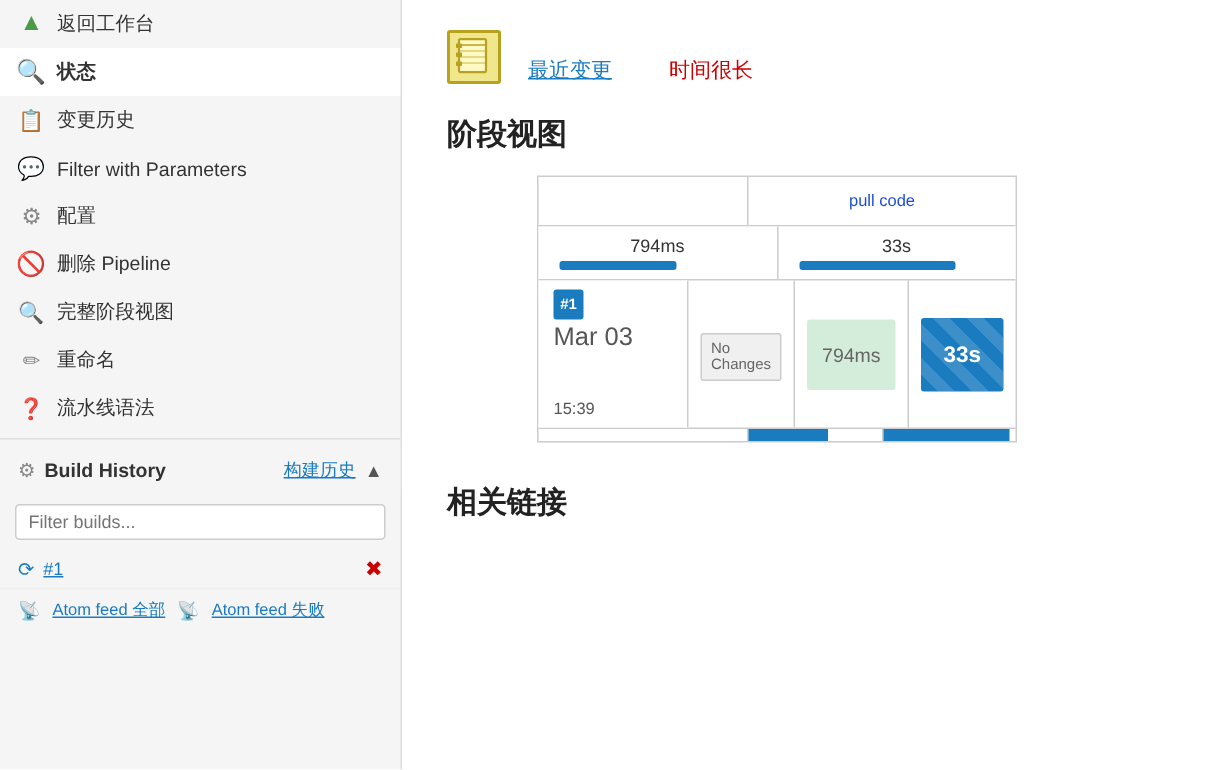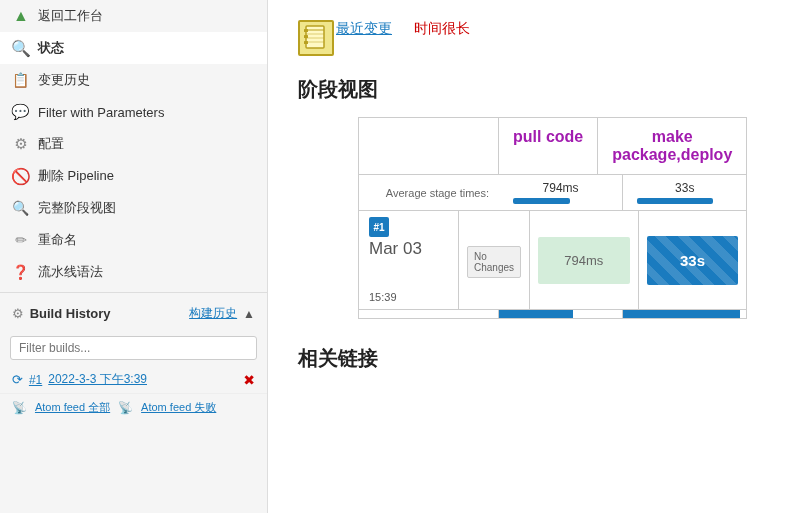--- a/index.html
+++ b/index.html
@@ -100,22 +100,22 @@
 
     .page-title {
       font-size: 22px;
       font-weight: bold;
       color: #222;
       margin-bottom: 20px;
     }
 
     .recent-changes {
       display: flex;
-      align-items: flex-start;
-      gap: 2px;
+      align-items: flex-end;
+      gap: 18px;
       margin-bottom: 20px;
     }
     .recent-changes .notebook-icon {
       width: 36px;
       height: 36px;
       background: #f0e68c;
       border: 2px solid #b8a020;
       display: flex;
       align-items: center;
       justify-content: center;
@@ -143,23 +143,23 @@
     }
 
     .stage-header {
       display: flex;
       border-bottom: 1px solid #ccc;
     }
     .stage-header-cell {
       flex: 1;
       padding: 10px 14px;
       text-align: center;
-      font-size: 16px;
-      font-weight: bold;
-      color: #a21caf;
+      font-size: 11px;
+      font-weight: normal;
+      color: #1d4ed8;
       border-right: 1px solid #ccc;
     }
     .stage-header-cell:last-child { border-right: none; }
 
     .stage-avg-row {
       display: flex;
       align-items: center;
       border-bottom: 1px solid #ccc;
       background: #fff;
     }
@@ -350,21 +350,20 @@
     <span class="bh-label">Build History</span>
     <span class="bh-link">构建历史</span>
     <span class="bh-chevron">▲</span>
   </div>
 
   <input class="filter-input" type="text" placeholder="Filter builds..." style="">
 
   <div class="build-item">
     <span class="build-icon">⟳</span>
     <span class="build-link">#1</span>
-    <span style="color:#1a7bbf;text-decoration:underline;font-size:12px;cursor:pointer;">2022-3-3 下午3:39</span>
     <span class="build-fail">✖</span>
   </div>
 
   <div class="atom-feeds">
     <span class="atom-icon">📡</span>
     <span class="atom-link">Atom feed 全部</span>
     <span class="atom-icon">📡</span>
     <span class="atom-link">Atom feed 失败</span>
   </div>
 
@@ -393,27 +392,24 @@
 
   
   <h2 class="section-title">阶段视图</h2>
 
   <div class="stage-view-container">
 
     
     <div class="stage-header">
       <div style="min-width:140px;border-right:1px solid #ccc;"></div>
       <div class="stage-header-cell">pull code</div>
-      <div class="stage-header-cell" style="white-space:pre-line;">make
-package,deploy</div>
     </div>
 
     
     <div class="stage-avg-row">
-      <div class="stage-avg-label">Average stage times:</div>
       <div class="stage-avg-cell">
         <div>794ms</div>
         <div class="stage-avg-bar" style="width:60%;"></div>
       </div>
       <div class="stage-avg-cell">
         <div>33s</div>
         <div class="stage-avg-bar" style="width:80%;"></div>
       </div>
     </div>
 

